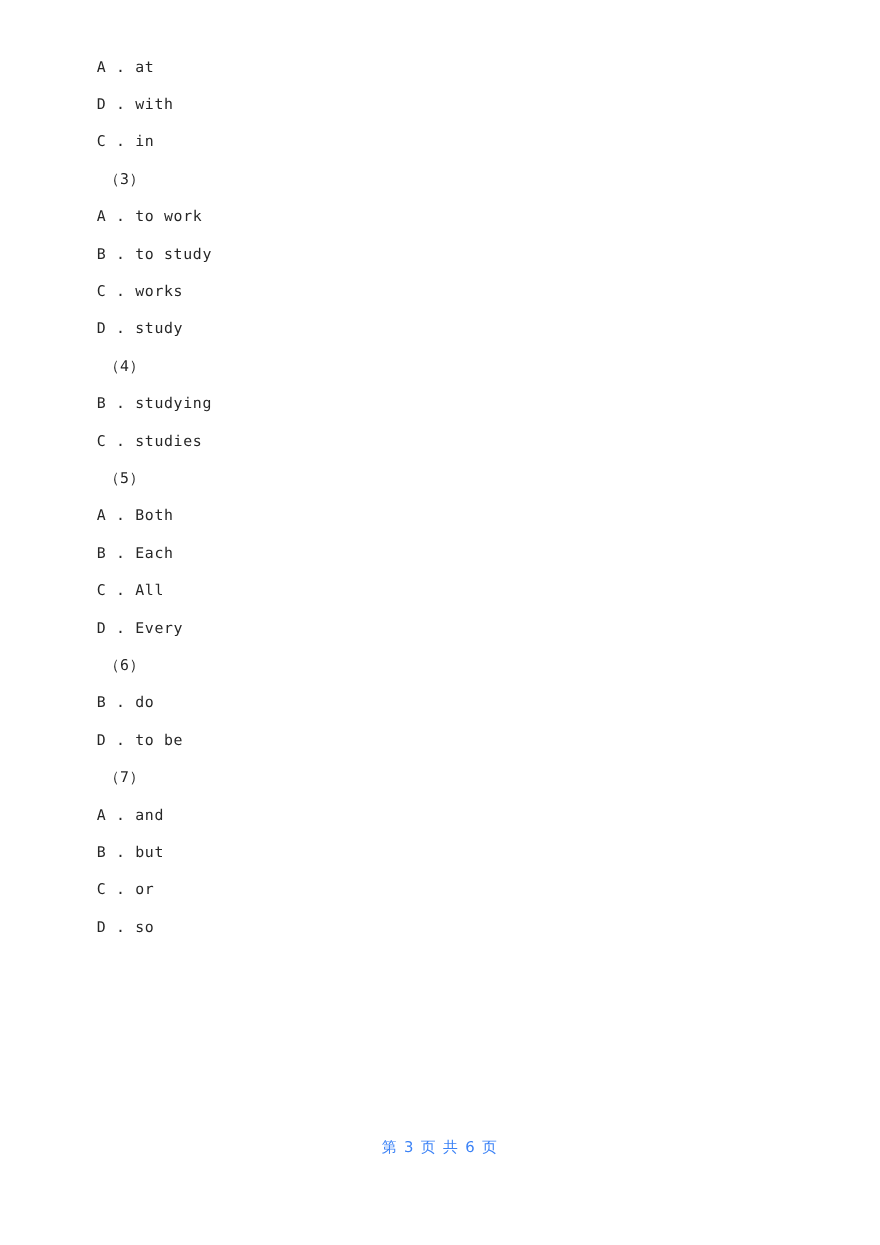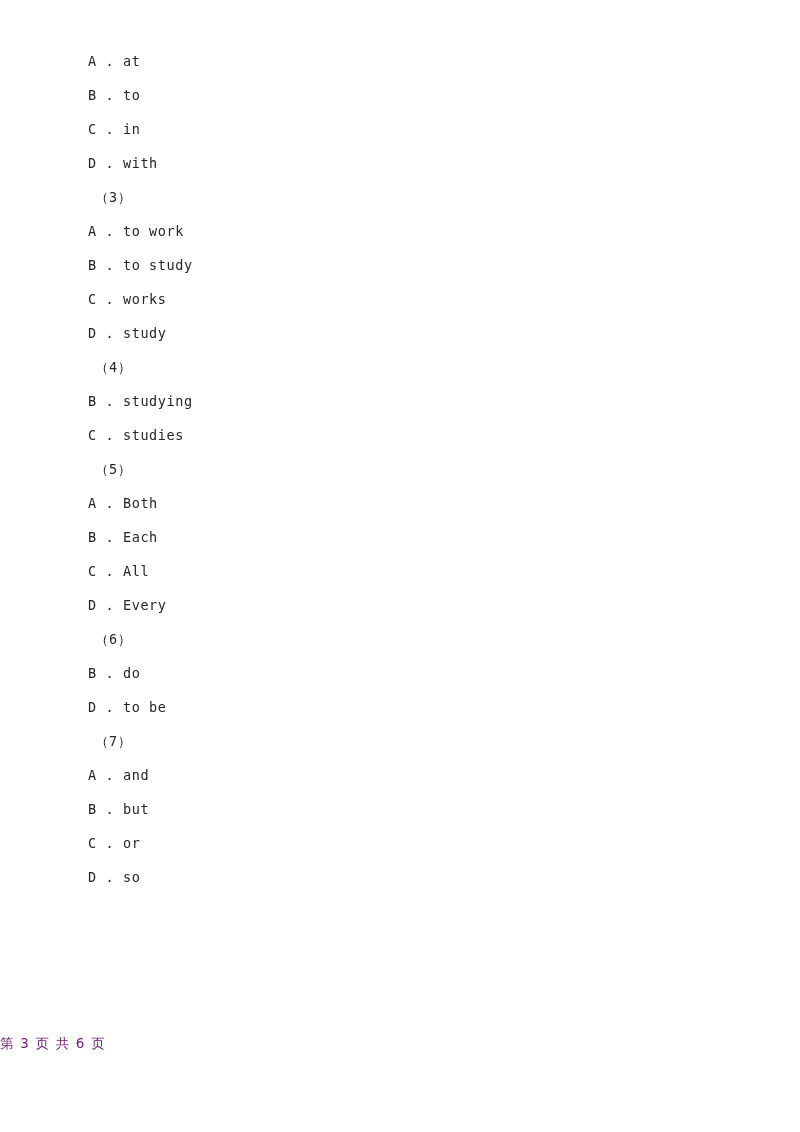--- a/index.html
+++ b/index.html
@@ -42,39 +42,38 @@
     display: inline;
   }
   .opt-text {
     display: inline;
   }
   .footer {
     position: absolute;
     left: 0;
     top: 1033px;
     width: 800px;
-    text-align: left;
+    text-align: center;
     font-size: 13.5px;
     line-height: 20px;
-    color: #701a75;
+    color: #3b82f6;
     font-family: "DejaVu Sans", "Liberation Sans", sans-serif;
     letter-spacing: 1.2px;
     white-space: pre;
   }
 </style>
 </head>
 <body>
 
 <div class="page">
 
   <div class="content">
       <div class="line option"><span class="opt-letter">A</span><span class="opt-sep"> . </span><span class="opt-text">at</span></div>
-      <div class="line option"><span class="opt-letter">B</span><span class="opt-sep"> . </span><span class="opt-text">to</span></div>
+      <div class="line option"><span class="opt-letter">D</span><span class="opt-sep"> . </span><span class="opt-text">with</span></div>
       <div class="line option"><span class="opt-letter">C</span><span class="opt-sep"> . </span><span class="opt-text">in</span></div>
-      <div class="line option"><span class="opt-letter">D</span><span class="opt-sep"> . </span><span class="opt-text">with</span></div>
       <div class="line qnum">（3）</div>
       <div class="line option"><span class="opt-letter">A</span><span class="opt-sep"> . </span><span class="opt-text">to work</span></div>
       <div class="line option"><span class="opt-letter">B</span><span class="opt-sep"> . </span><span class="opt-text">to study</span></div>
       <div class="line option"><span class="opt-letter">C</span><span class="opt-sep"> . </span><span class="opt-text">works</span></div>
       <div class="line option"><span class="opt-letter">D</span><span class="opt-sep"> . </span><span class="opt-text">study</span></div>
       <div class="line qnum">（4）</div>
       <div class="line option"><span class="opt-letter">B</span><span class="opt-sep"> . </span><span class="opt-text">studying</span></div>
       <div class="line option"><span class="opt-letter">C</span><span class="opt-sep"> . </span><span class="opt-text">studies</span></div>
       <div class="line qnum">（5）</div>
       <div class="line option"><span class="opt-letter">A</span><span class="opt-sep"> . </span><span class="opt-text">Both</span></div>

